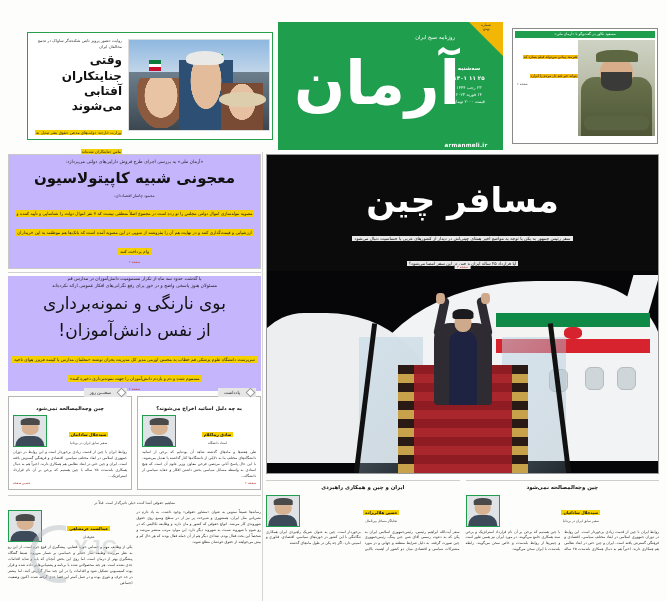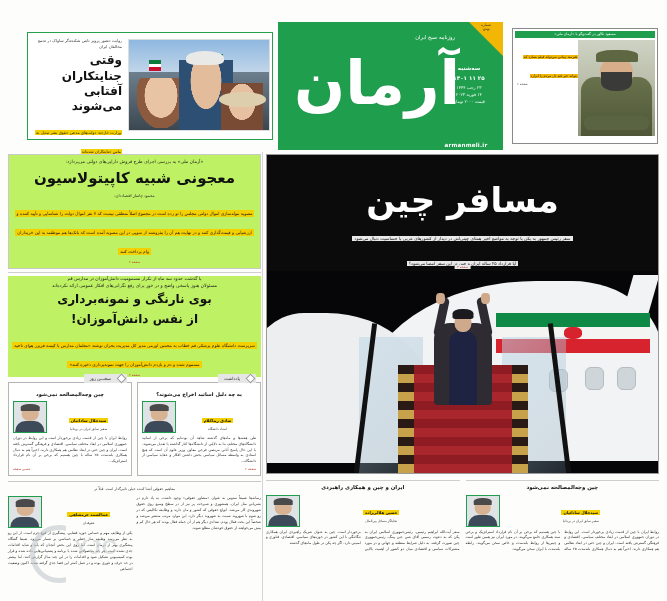--- a/index.html
+++ b/index.html
@@ -117,24 +117,24 @@
       background:#5d6742;border-radius:40% 40% 8% 8%;}
   .sol-arms{position:absolute;left:8%;bottom:6%;width:84%;height:15%;
       background:#5b6442;border-radius:6px;}
   .tr-foot{font-size:3.2px;color:#555;text-align:left;margin-top:1px;}
 
   
   .content{position:absolute;left:0;top:152px;width:667px;height:449px;}
 
   
   .colL{position:absolute;left:8px;top:2px;width:253px;height:445px;}
-  .story{border:1px solid #c9c9c9;background:#bef264;padding:4px 5px;box-sizing:border-box;}
+  .story{border:1px solid #c9c9c9;background:#c4b5fd;padding:4px 5px;box-sizing:border-box;}
   .story .hd1{font-size:15px;font-weight:bold;text-align:center;color:#111;
       line-height:1.32;margin:3px 0 4px;}
-  .story .hd2{font-size:12px;font-weight:bold;text-align:center;color:#111;
+  .story .hd2{font-size:17px;font-weight:normal;text-align:center;color:#111;
       line-height:1.42;margin:2px 0 4px;}
   .byline{font-size:3.9px;color:#222;text-align:center;margin-bottom:2px;}
   .lead{text-align:center;}
   .pnum{font-size:3.2px;color:#b03a2e;text-align:center;margin-top:3px;}
 
   .twoup{display:flex;flex-direction:row-reverse;gap:5px;margin-top:5px;}
   .opin{flex:1;border:1px solid #b5b5b5;background:#fff;position:relative;
       padding:3px 4px 4px;box-sizing:border-box;}
   .opin-tab{position:absolute;right:4px;top:-9px;background:#e6e6e6;color:#222;
       font-size:4.4px;padding:0 16px 0 6px;line-height:9px;height:9px;}

